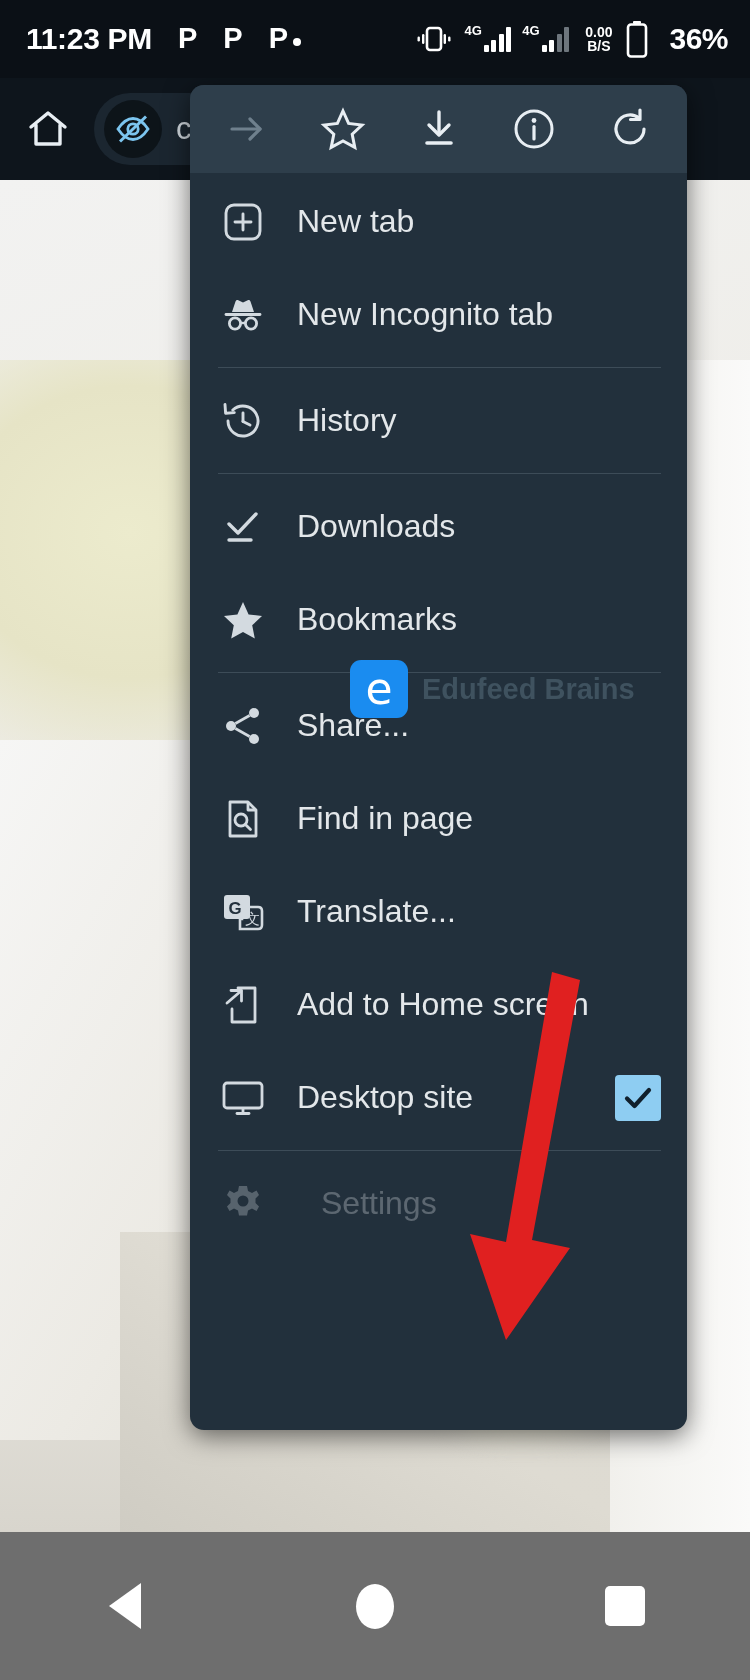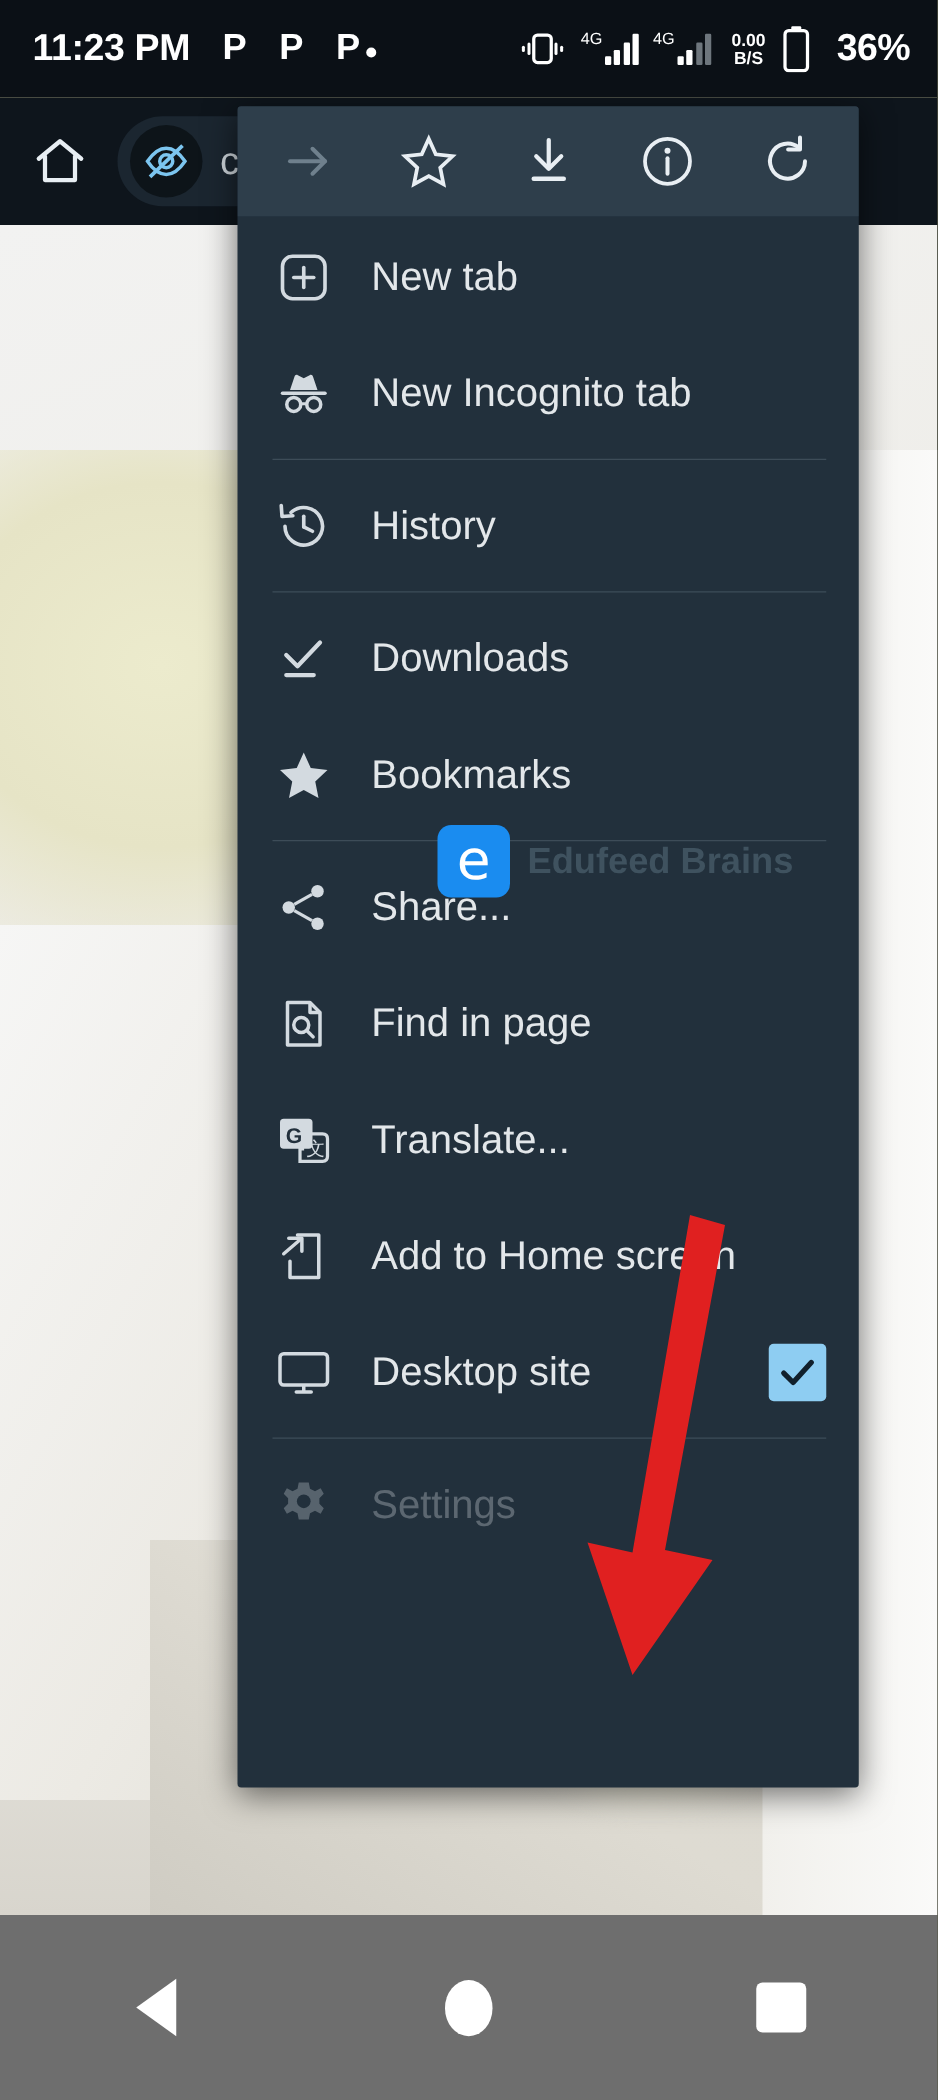--- a/index.html
+++ b/index.html
@@ -45,21 +45,21 @@
     width: 8px; height: 8px; border-radius: 50%;
     background: #fff;
   }
   .sb-right {
     margin-left: auto;
     display: flex; align-items: center; gap: 11px;
   }
   .sb-vibrate { display: block; }
   .sig-group { display: flex; align-items: flex-end; gap: 1px; position: relative; }
   .sig-label {
-    font-size: 13px; font-weight: 400;
+    font-size: 13px; font-weight: 700;
     position: relative; top: -14px; margin-right: 1px;
   }
   .bars { display: flex; align-items: flex-end; gap: 2.5px; height: 26px; }
   .bars i { display: block; width: 5px; background: #fff; border-radius: 1px; }
   .bars i.b1 { height: 7px; }
   .bars i.b2 { height: 12px; }
   .bars i.b3 { height: 18px; }
   .bars i.b4 { height: 25px; }
   .bars i.dim { background: #6e767d; }
   .netspeed {
@@ -146,21 +146,21 @@
     background: linear-gradient(to left, #fafaf9 0%, #f1f0ec 100%);
     z-index: 6;
   }
 
   
   .menu {
     position: absolute;
     left: 190px; top: 85px;
     width: 497px; height: 1345px;
     background: #22303c;
-    border-radius: 3px;
+    border-radius: 14px;
     z-index: 30;
     box-shadow: 0 6px 26px rgba(0,0,0,0.55);
     overflow: hidden;
   }
   .menu-header {
     height: 88px;
     background: #2e3e4b;
     display: flex; align-items: center;
     justify-content: space-between;
     padding: 0 26px;
@@ -192,21 +192,21 @@
     width: 46px; height: 46px;
     border-radius: 4px;
     background: #8ecdf2;
     display: flex; align-items: center; justify-content: center;
   }
   .divider {
     height: 1px;
     background: #3d4c58;
     margin: 6px 26px 6px 28px;
   }
-  .menu-item.faded { opacity: 0.30; }
+  .menu-item.faded { opacity: 0.30; gap: 24px; }
 
   
   .watermark {
     position: absolute;
     left: 350px; top: 660px;
     display: flex; align-items: center; gap: 14px;
     z-index: 33;
     pointer-events: none;
   }
   .wm-logo {

